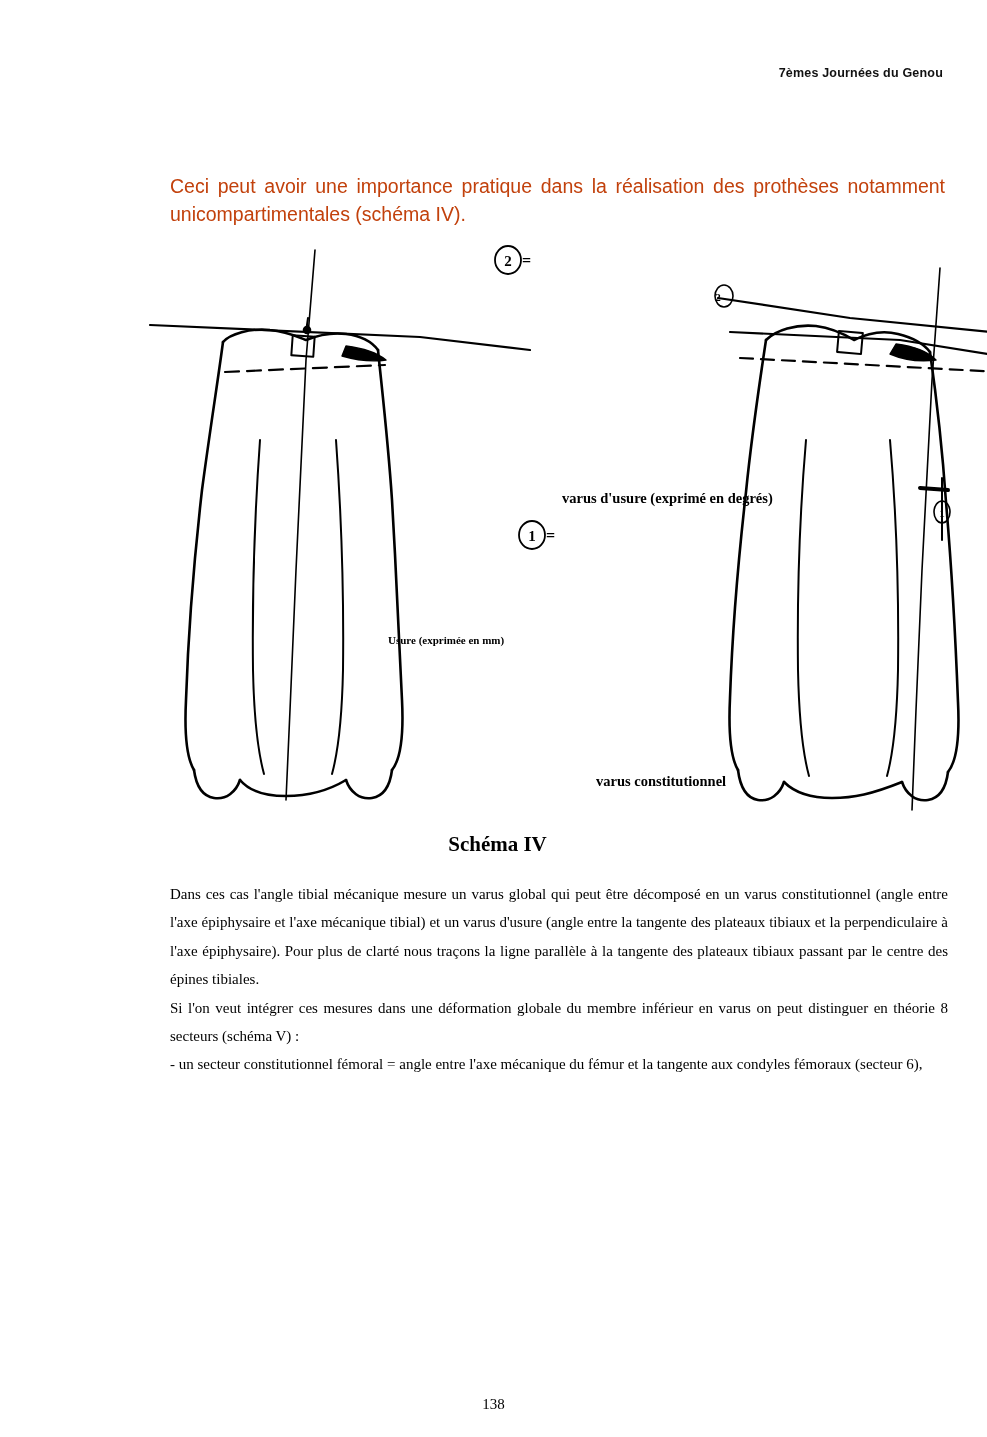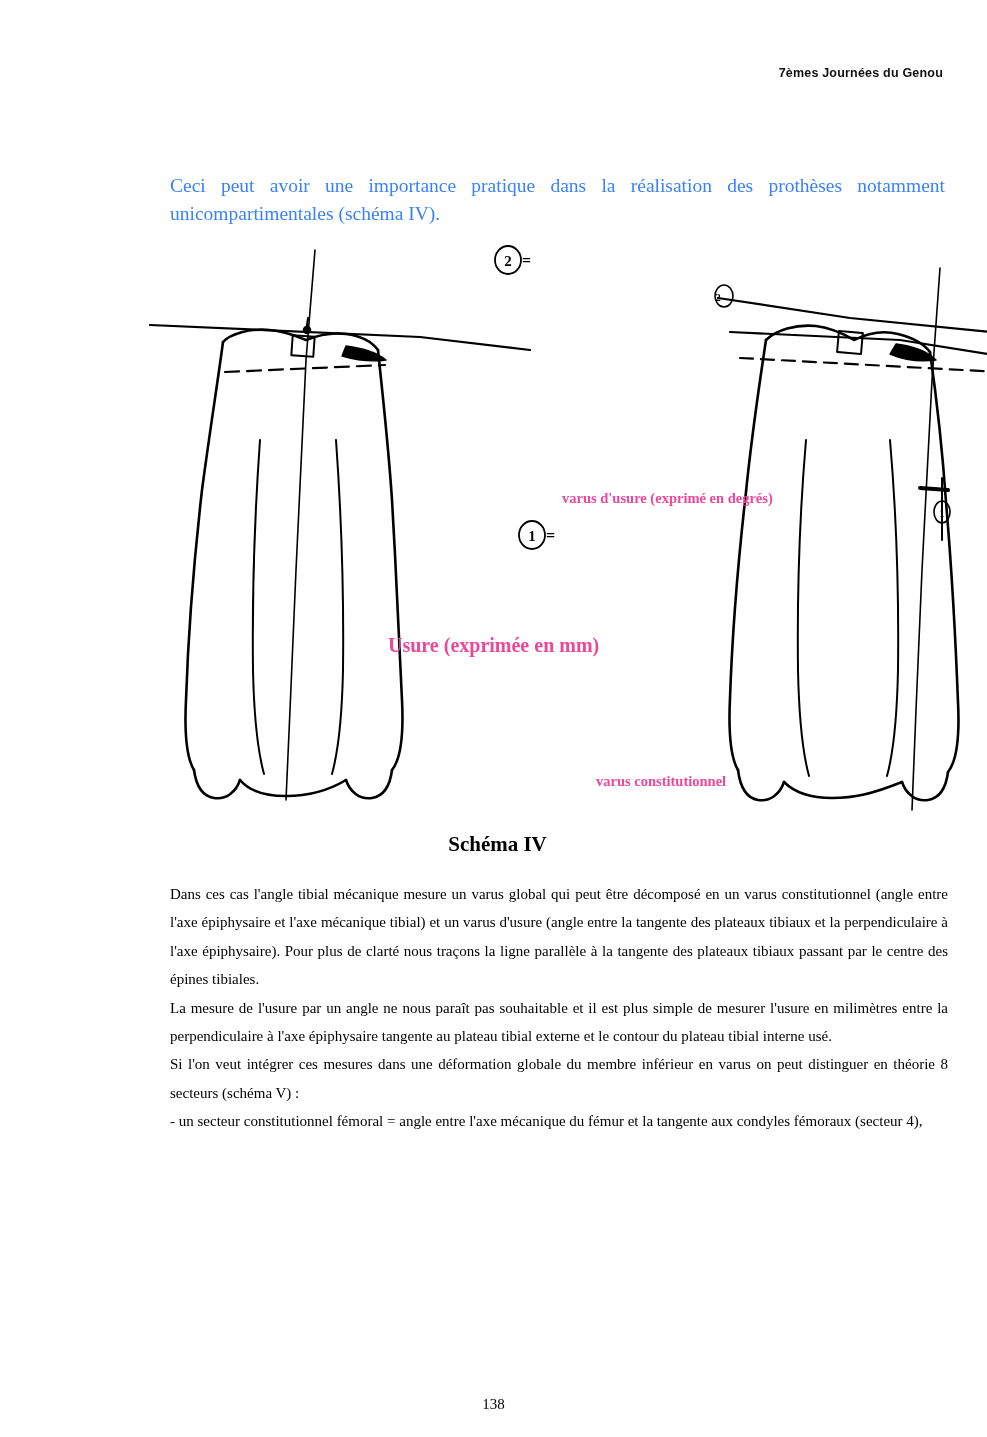--- a/index.html
+++ b/index.html
@@ -26,25 +26,25 @@
     top: 66px;
     right: 44px;
     font-family: "Liberation Sans", sans-serif;
     font-size: 12.5px;
     font-weight: bold;
     letter-spacing: 0.2px;
     color: #111;
   }
   .para {
     position: absolute;
-    font-family: Liberation Serif, serif;
+    font-family: Liberation Sans, sans-serif;
     font-size: 19.5px;
     line-height: 28px;
     text-align: justify;
-    color: #3b82f6;
+    color: #c2410c;
   }
   #intro-paragraph {
     left: 170px;
     top: 172px;
     width: 775px;
   }
   .figure {
     position: absolute;
     left: 110px;
     top: 240px;
@@ -52,25 +52,25 @@
     height: 600px;
   }
   .figure svg {
     display: block;
   }
   .fig-label {
     position: absolute;
     font-family: "Liberation Serif", serif;
     font-weight: bold;
     font-size: 15px;
-    color: #ec4899;
+    color: #000000;
     white-space: nowrap;
   }
   #label-varus-usure { left: 452px; top: 250px; font-size: 14.5px; }
-  #label-usure-mm   { left: 278px; top: 394px; font-size: 20px; }
+  #label-usure-mm   { left: 278px; top: 394px; font-size: 11px; }
   #label-varus-const{ left: 478px; top: 533px; font-size: 14.5px; margin-left: 8px; }
   .schema-caption {
     position: absolute;
     left: 0;
     right: 0;
     top: 832px;
     text-align: center;
     font-family: "Liberation Serif", serif;
     font-size: 21px;
     font-weight: bold;
@@ -192,20 +192,19 @@
 
     <div class="fig-label" id="label-varus-usure">varus d'usure (exprimé en degrés)</div>
     <div class="fig-label" id="label-usure-mm">Usure (exprimée en mm)</div>
     <div class="fig-label" id="label-varus-const">varus constitutionnel</div>
   </div>
 
   <div class="schema-caption">Schéma IV</div>
 
   <div id="body-paragraphs">
     <p>Dans ces cas l'angle tibial mécanique mesure un varus global qui peut être décomposé en un varus constitutionnel (angle entre l'axe épiphysaire et l'axe mécanique tibial) et un varus d'usure (angle entre la tangente des plateaux tibiaux et la perpendiculaire à l'axe épiphysaire). Pour plus de clarté nous traçons la ligne parallèle à la tangente des plateaux tibiaux passant par le centre des épines tibiales.</p>
-    <p>La mesure de l'usure par un angle ne nous paraît pas souhaitable et il est plus simple de mesurer l'usure en milimètres entre la perpendiculaire à l'axe épiphysaire tangente au plateau tibial externe et le contour du plateau tibial interne usé.</p>
     <p>Si l'on veut intégrer ces mesures dans une déformation globale du membre inférieur en varus on peut distinguer en théorie 8 secteurs (schéma V) :</p>
-    <p>- un secteur constitutionnel fémoral = angle  entre l'axe mécanique du fémur et la tangente aux condyles fémoraux (secteur 4),</p>
+    <p>- un secteur constitutionnel fémoral = angle  entre l'axe mécanique du fémur et la tangente aux condyles fémoraux (secteur 6),</p>
   </div>
 
   <div class="page-number">138</div>
 
 </div>
 
 </body></html>

